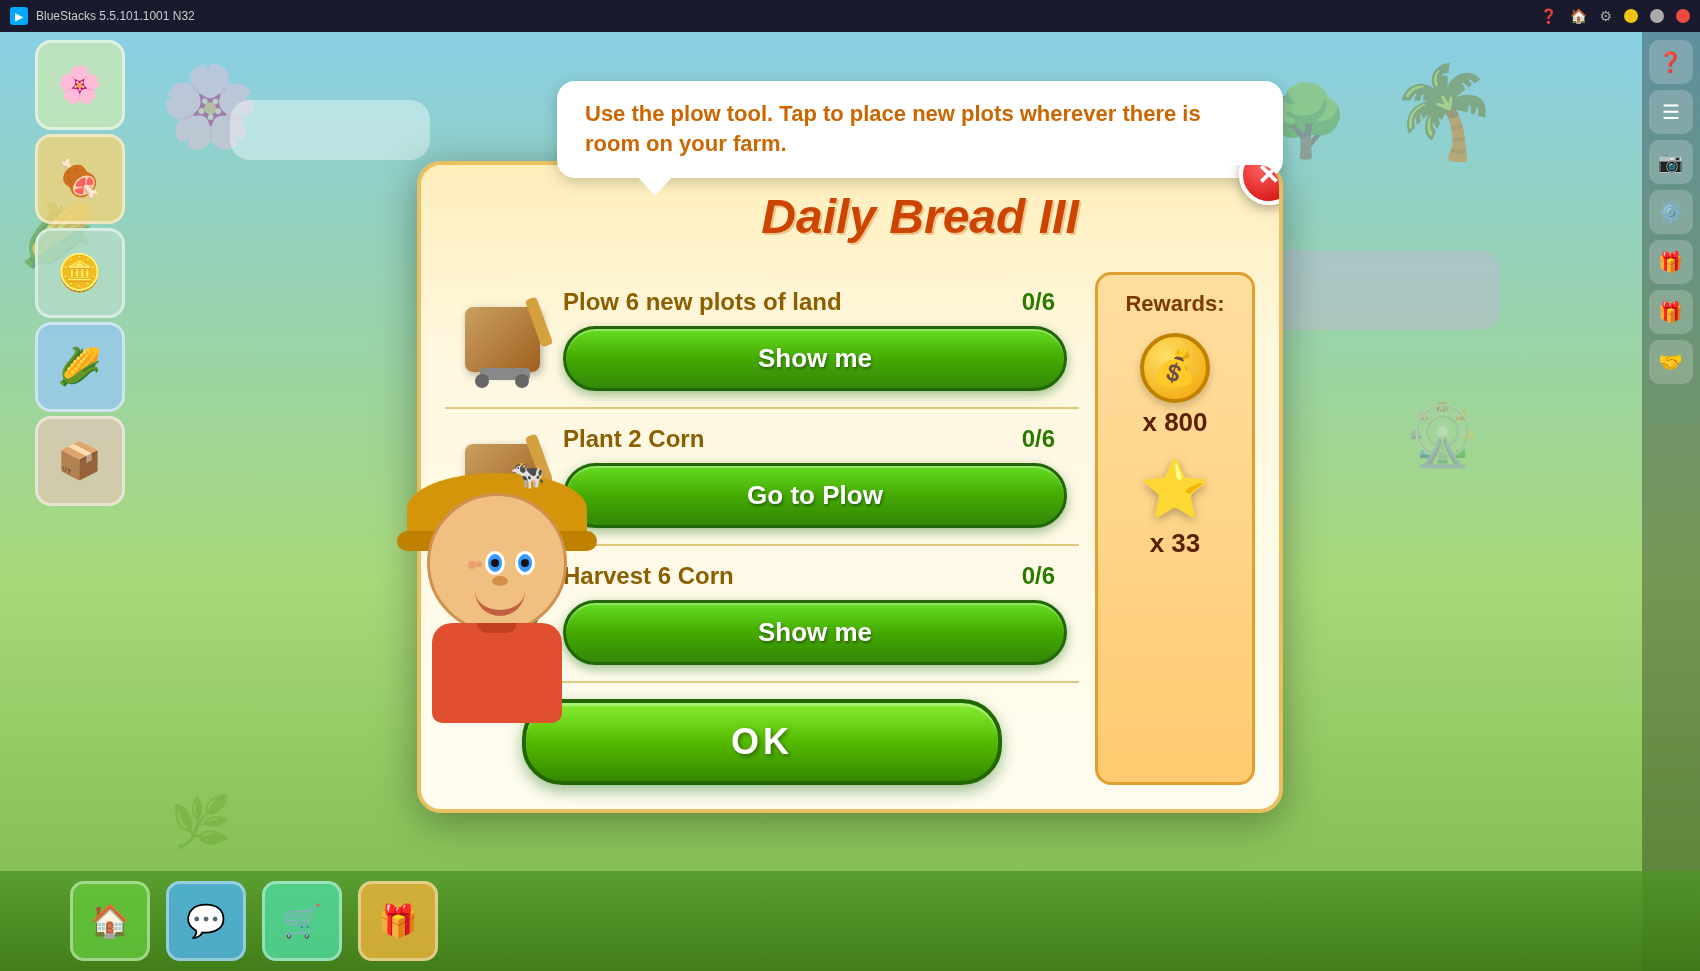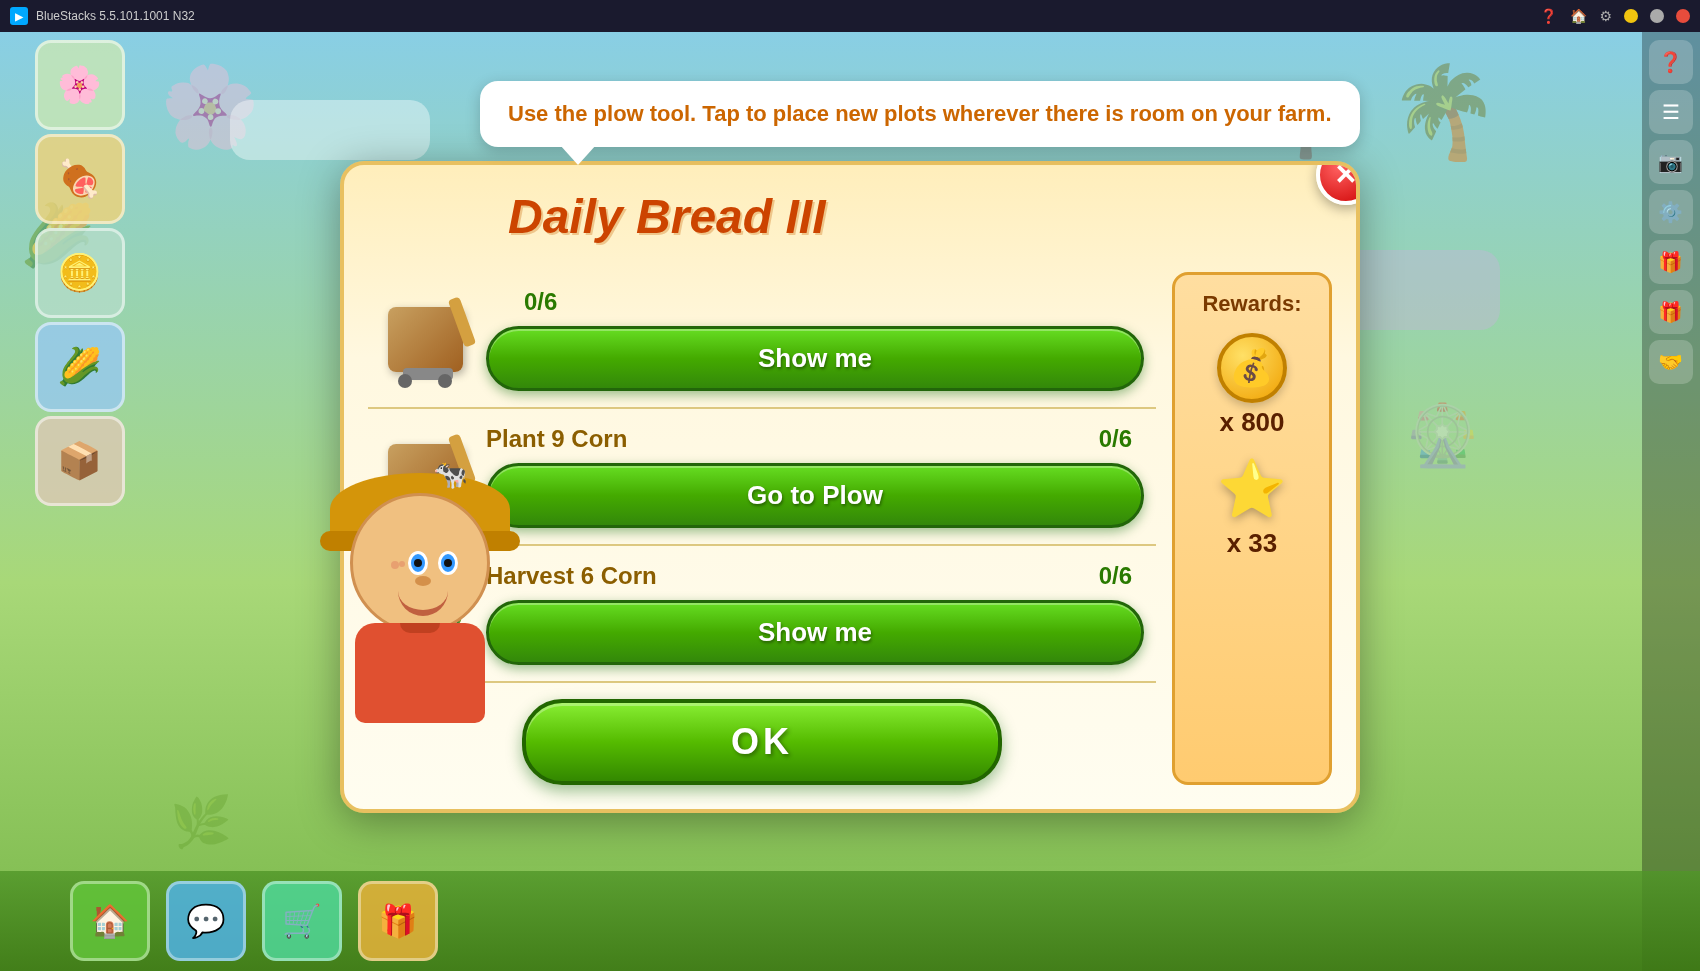--- a/index.html
+++ b/index.html
@@ -153,21 +153,21 @@
       inset: 0;
       display: flex;
       align-items: center;
       justify-content: center;
       z-index: 80;
       top: 32px;
     }
 
     .dialog-container {
       position: relative;
-      width: 1020px;
+      width: 866px;
       margin-top: -30px;
     }
 
     
     .tooltip-box {
       position: absolute;
       top: -80px;
       left: 140px;
       right: 0;
       background: white;
@@ -278,21 +278,21 @@
       background: linear-gradient(180deg, #ffeebb 0%, #fff8e0 30%, #fffdf0 100%);
       border-radius: 24px;
       border: 4px solid #e8c060;
       box-shadow: 0 8px 40px rgba(0,0,0,0.35);
       padding: 24px 24px 24px 24px;
       position: relative;
       overflow: hidden;
     }
 
     .dialog-header {
-      text-align: left;
+      text-align: center;
       padding-left: 140px;
       margin-bottom: 28px;
     }
 
     .dialog-title {
       font-size: 48px;
       font-weight: 900;
       color: #cc4400;
       text-shadow: 2px 2px 0px rgba(200,100,0,0.3);
       font-style: italic;
@@ -562,41 +562,42 @@
                 <div style="width:75px; height:65px; background:linear-gradient(135deg, #c8a060, #a06020); border-radius:8px; position:relative; box-shadow: 2px 3px 8px rgba(0,0,0,0.3);">
                   <div style="position:absolute; top:-10px; right:-5px; width:12px; height:50px; background:#d4a040; border-radius:4px; transform:rotate(-20deg);"></div>
                   <div style="position:absolute; bottom:-8px; left:15px; width:50px; height:12px; background:#888; border-radius:4px;"></div>
                   <div style="position:absolute; bottom:-16px; left:10px; width:14px; height:14px; background:#666; border-radius:50%;"></div>
                   <div style="position:absolute; bottom:-16px; left:50px; width:14px; height:14px; background:#666; border-radius:50%;"></div>
                 </div>
               </div>
             </div>
             <div class="task-inner">
               <div class="task-top">
+                <span class="task-name">Plow 6 new plots of land</span>
                 <span class="task-progress">0/6</span>
               </div>
               <div class="task-btn-row">
                 <button class="btn-show-me">Show me</button>
               </div>
             </div>
           </div>
 
           <div class="task-row">
             <div class="task-icon-wrapper">
               <div style="width:85px; height:85px; position:relative; display:flex; align-items:center; justify-content:center;">
 
                 <div style="width:75px; height:65px; background:linear-gradient(135deg, #c8a060, #a06020); border-radius:8px; position:relative; box-shadow: 2px 3px 8px rgba(0,0,0,0.3);">
                   <div style="position:absolute; top:-10px; right:-5px; width:12px; height:50px; background:#d4a040; border-radius:4px; transform:rotate(-20deg);"></div>
                   <div style="position:absolute; bottom:8px; right:0px; font-size:28px;">🌽</div>
                 </div>
               </div>
             </div>
             <div class="task-inner">
               <div class="task-top">
-                <span class="task-name">Plant 9 Corn</span>
+                <span class="task-name">Plant 2 Corn</span>
                 <span class="task-progress">0/6</span>
               </div>
               <div class="task-btn-row">
                 <button class="btn-show-me">Go to Plow</button>
               </div>
             </div>
           </div>
 
           <div class="task-row">
             <div class="task-icon-wrapper">

